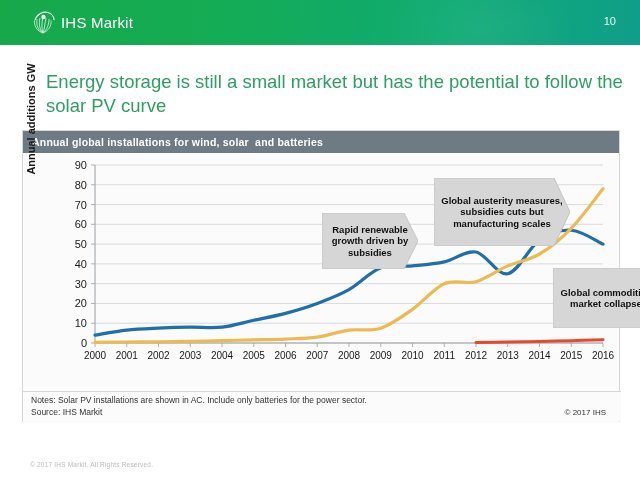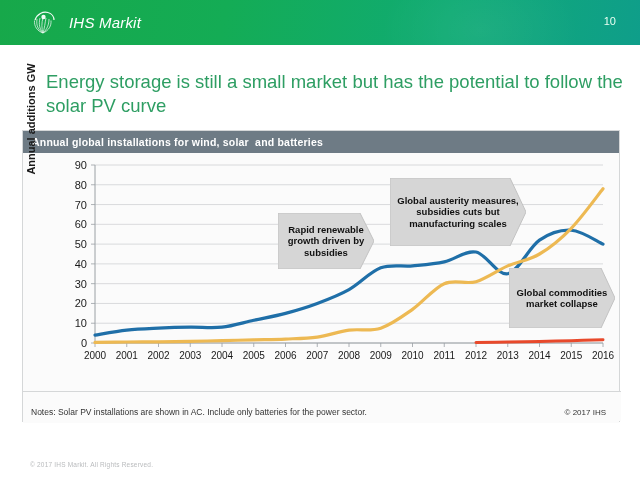--- a/index.html
+++ b/index.html
@@ -14,21 +14,21 @@
   
   .header {
     position:absolute; left:0; top:0; width:640px; height:45px;
     background:linear-gradient(100deg,#17a84a 0%,#14ac55 35%,#10ab74 70%,#0f9e8a 100%);
     overflow:hidden;
   }
   .header::after{
     content:""; position:absolute; right:60px; top:-40px; width:200px; height:140px;
     background:radial-gradient(ellipse at center, rgba(255,255,255,.06) 0%, rgba(255,255,255,0) 70%);
   }
-  .logo-wrap { position:absolute; left:28px; top:7px; display:flex; align-items:center; gap:11px;font-style:italic; }
+  .logo-wrap { position:absolute; left:28px; top:7px; display:flex; align-items:center; gap:3px; }
   .logo-mark { width:30px; height:30px; display:block; }
   .logo-text {
     color:#ffffff; font-size:15px; letter-spacing:.2px; font-weight:400;
     font-family:"Liberation Sans", sans-serif;
   }
   .page-num {
     position:absolute; right:24px; top:15px; color:#eafff2; font-size:11px;
   }
 
   
@@ -60,21 +60,21 @@
     white-space:nowrap; width:160px; text-align:center;
   }
 
   .svg-chart { position:absolute; left:0; top:0; }
 
   
   .callout {
     position:absolute;
     font-size:9.5px; font-weight:bold; color:#111;
     text-align:center; line-height:11.5px;
-    display:flex; align-items:center; justify-content:center;
+    display:flex; align-items:center; justify-content:center;margin-left:44px;
   }
   .callout .body {
     position:relative; z-index:2; padding:4px 6px;
   }
   .callout .shape {
     position:absolute; left:0; top:0; width:100%; height:100%; z-index:1;
   }
   #callout-rapid { left:255px; top:60px; width:96px; height:56px;justify-content:flex-end; }
   #callout-austerity { left:367px; top:25px; width:136px; height:68px; }
   #callout-collapse { left:486px; top:115px; width:106px; height:60px; }
@@ -85,21 +85,21 @@
     display:flex; justify-content:center; gap:78px; align-items:center;
   }
   .legend-item { display:flex; align-items:center; gap:5px; }
   .legend-swatch { width:18px; height:3px; display:block; border-radius:1px; }
   .legend-label { font-size:10.5px; color:#1a1a1a; }
 
   
   .notes {
     position:absolute; left:0; bottom:0; width:598px; height:30px;
     border-top:1px solid #d5d7d8; background:#fbfbfb;
-    padding:15px 8px 0 8px;
+    padding:3px 8px 0 8px;
   }
   .notes-line { font-size:8.5px; color:#333; line-height:11.5px; }
   .copy-right {
     position:absolute; right:15px; bottom:4px; font-size:8px; color:#333;
   }
 
   
   .footer {
     position:absolute; left:30px; bottom:12px;
     font-size:6.5px; color:#b9bbbd; letter-spacing:.2px;
@@ -244,17 +244,18 @@
         </div>
         <div class="legend-item">
           <span class="legend-swatch" style="background: rgb(232, 73, 43);"></span>
           <span class="legend-label">Batteries</span>
         </div>
       </div>
   </div>
 
   <div class="notes">
     <div class="notes-line">Notes: Solar PV installations are shown in AC. Include only batteries for the power sector.</div>
+    <div class="notes-line">Source: IHS Markit</div>
     <div class="copy-right">© 2017 IHS</div>
   </div>
 </div>
 
 <div class="footer">© 2017 IHS Markit. All Rights Reserved.</div>
 
 </body></html>

